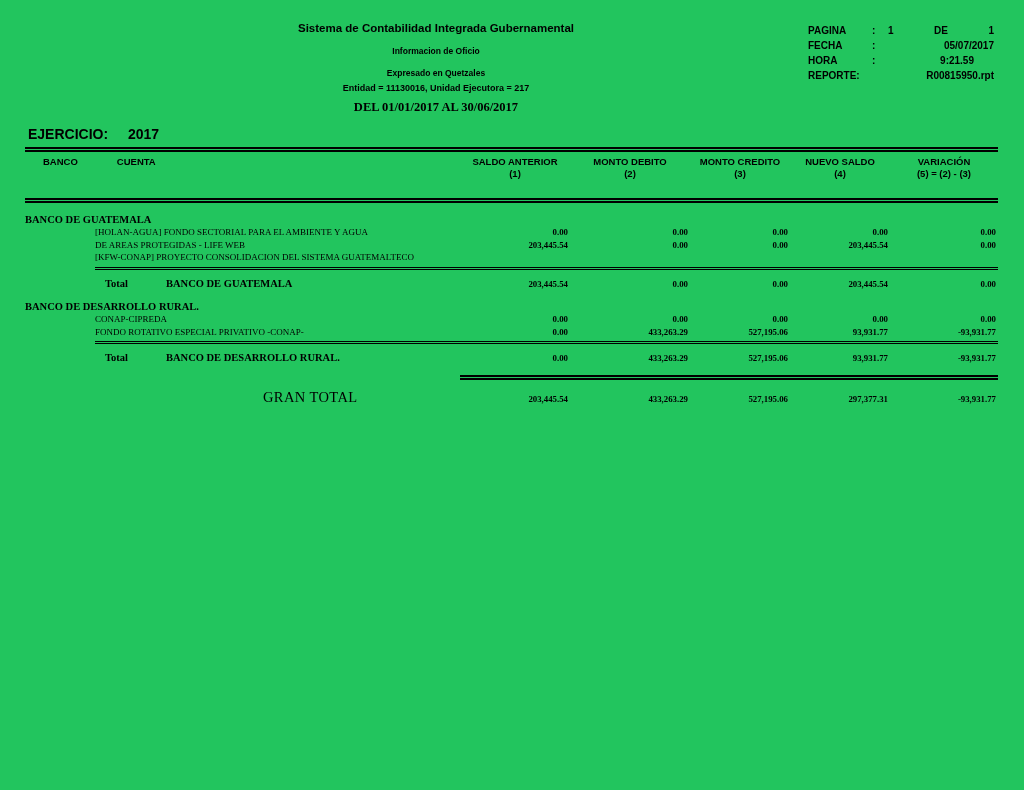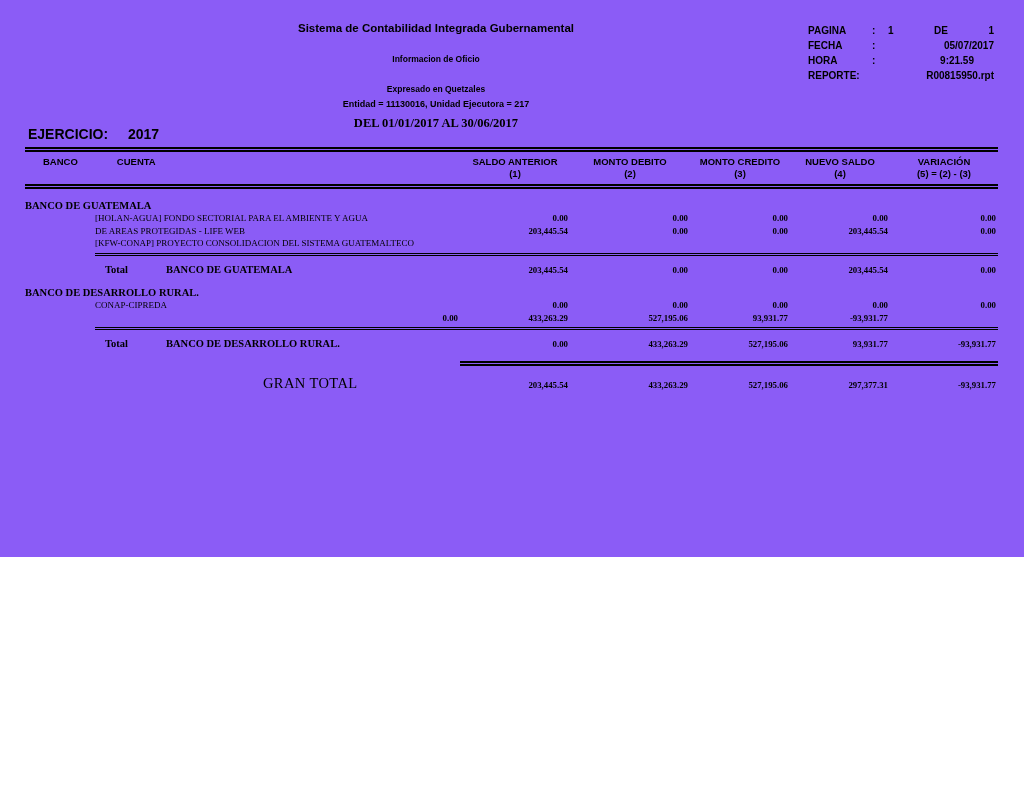--- a/index.html
+++ b/index.html
@@ -1,24 +1,24 @@
 <!DOCTYPE html>
 <html><head>
 <meta charset="utf-8">
 <style>
   html,body { margin:0; padding:0; background:#fff; }
   .page {
-    position:relative; width:1024px; height:557px; background:#8b5cf6;
+    position:relative; width:1024px; height:790px; background:#22c55e;
     color:#000; font-family:"Liberation Sans", sans-serif; overflow:hidden;
   }
 
   
   .report-header { position:absolute; top:22px; left:0; width:872px; text-align:center; font-weight:bold; }
   .rh-title   { font-size:11.5px; }
-  .rh-small   { font-size:8.5px; margin-top:20px; }
+  .rh-small   { font-size:8.5px; margin-top:12px; }
   .rh-line    { font-size:11px;  margin-top:4px; }
   .rh-entity  { font-size:9px;   margin-top:5px; }
   .rh-dates   { font-family:"Liberation Serif", serif; font-size:12.5px; margin-top:7px; }
 
   
   .meta { position:absolute; top:25px; right:30px; width:186px; font-weight:bold; font-size:10px; }
   .meta-row { display:flex; margin-bottom:4px; line-height:11px; }
   .meta-label { width:64px; }
   .meta-colon { width:16px; }
   .meta-value { flex:1; text-align:right; }
@@ -28,21 +28,21 @@
   
   .ejercicio { position:absolute; top:126px; left:28px; font-weight:bold; font-size:14px; }
   .ejercicio .val { margin-left:16px; }
 
   
   .rtable { position:absolute; top:147px; left:25px; width:973px; }
   .grid { display:grid; grid-template-columns:435px 110px 120px 100px 100px 108px; align-items:start; }
 
   .thead {
     border-top:5px double #000; border-bottom:5px double #000;
-    padding:4px 0 4px 0; font-weight:bold; font-size:9.5px;
+    padding:4px 0 18px 0; font-weight:bold; font-size:9.5px;
   }
   .thead .num-head { text-align:center; line-height:12px; }
   .first-head { display:flex; }
   .head-banco  { margin-left:18px; }
   .head-cuenta { margin-left:39px; }
 
   .bank-header {
     font-family:"Liberation Serif", serif; font-weight:bold; font-size:10.5px;
     margin-top:11px; line-height:12px;
   }
@@ -180,20 +180,23 @@
           <div class="acct">
             <div>CONAP-CIPREDA</div>
           </div>
           <div class="num">0.00</div>
           <div class="num">0.00</div>
           <div class="num">0.00</div>
           <div class="num">0.00</div>
           <div class="num">0.00</div>
         </div>
         <div class="grid account-row">
+          <div class="acct">
+            <div>FONDO ROTATIVO ESPECIAL PRIVATIVO -CONAP-</div>
+          </div>
           <div class="num">0.00</div>
           <div class="num">433,263.29</div>
           <div class="num">527,195.06</div>
           <div class="num">93,931.77</div>
           <div class="num">-93,931.77</div>
         </div>
         <div class="group-sep"></div>
         <div class="grid total-row">
           <div class="total-cell">
             <span class="total-word">Total</span>

